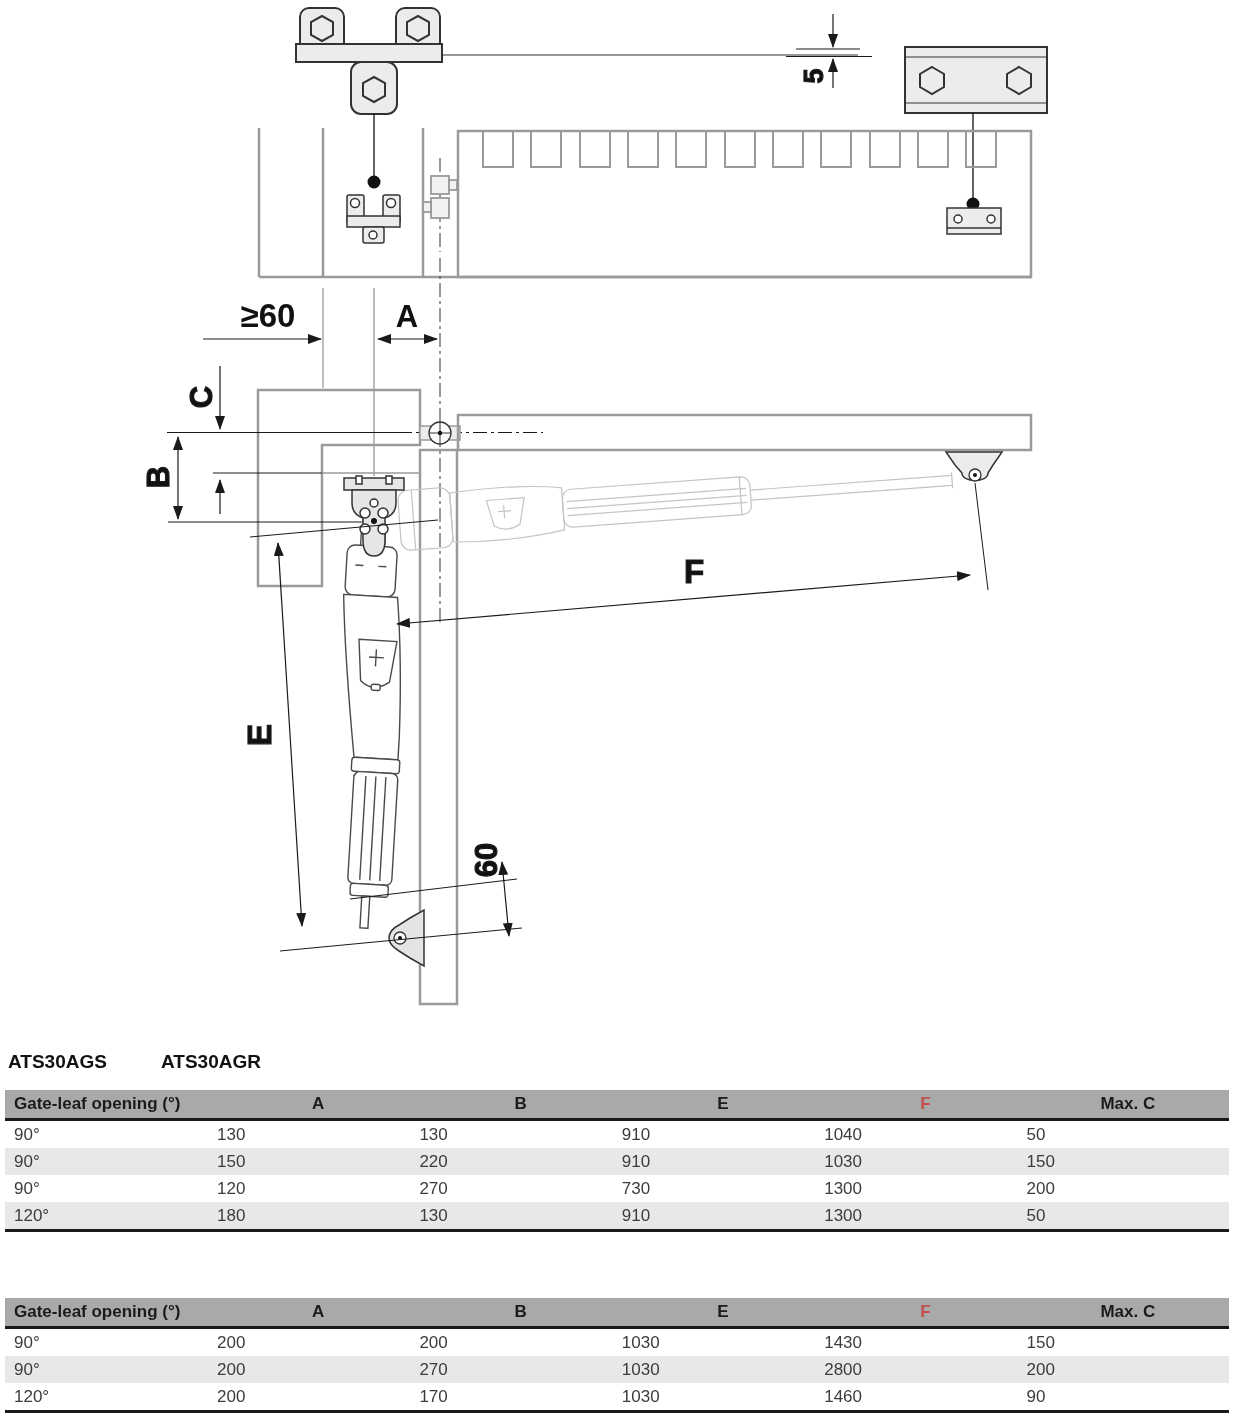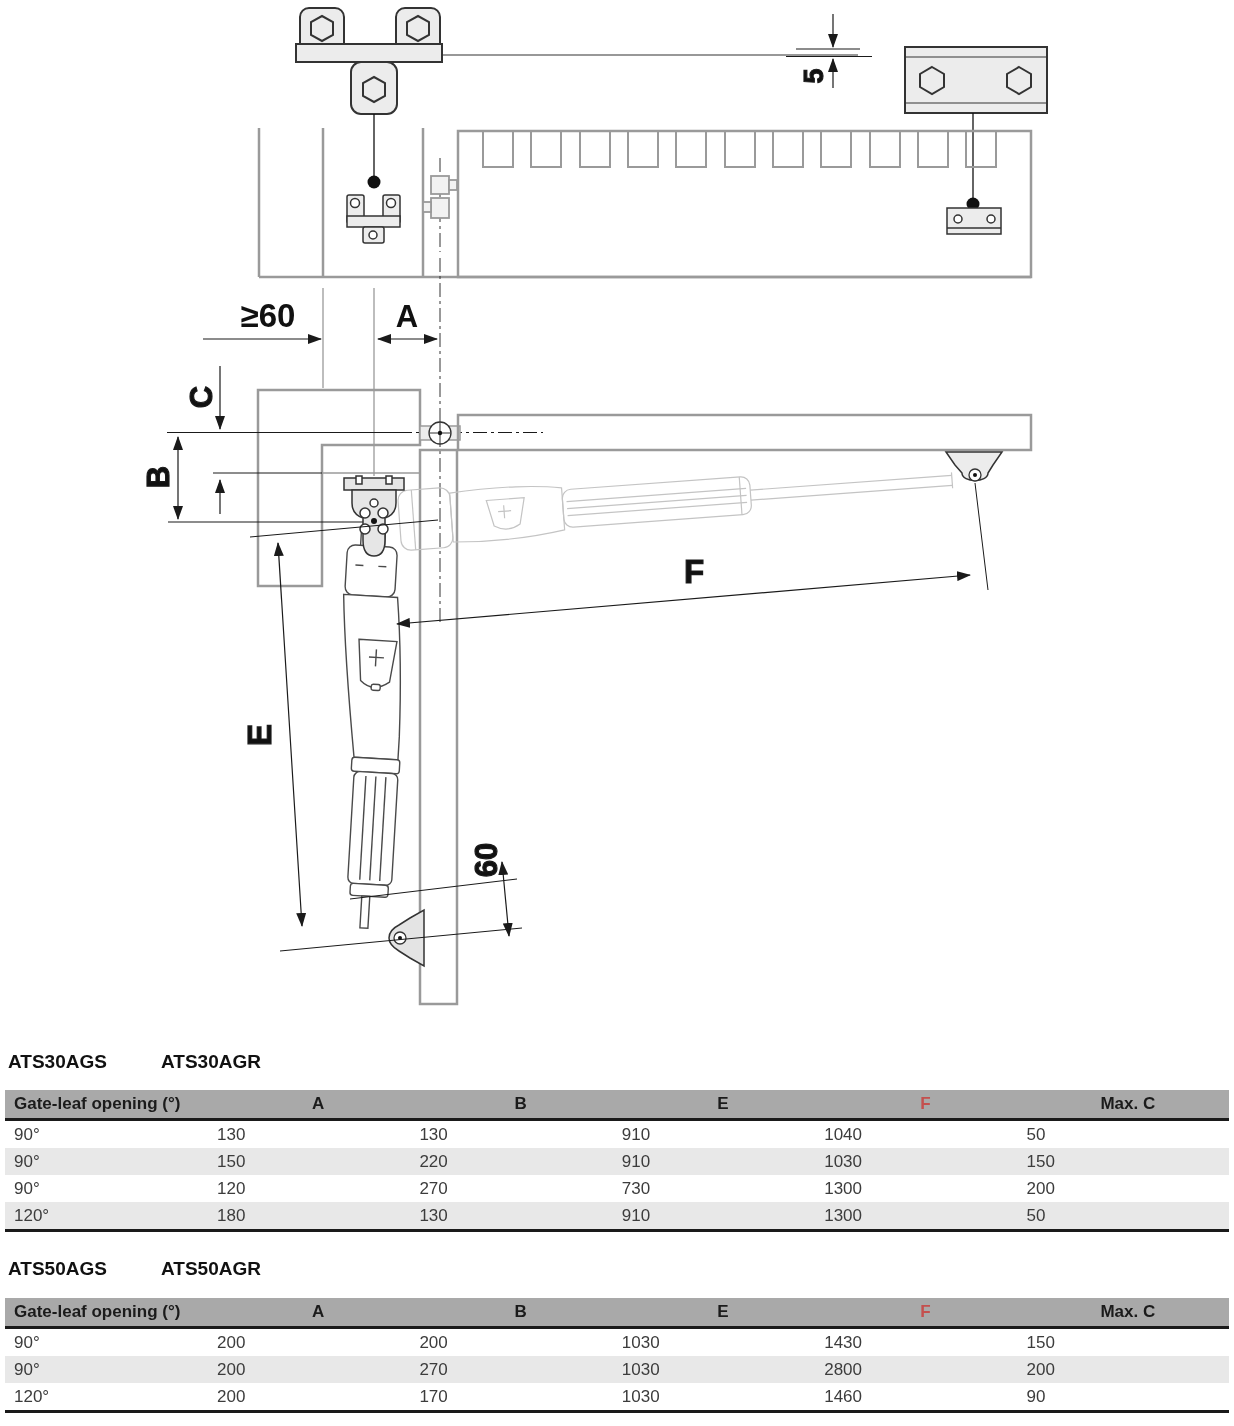--- a/index.html
+++ b/index.html
@@ -309,24 +309,20 @@
         <td class="first">120°</td>
         <td>180</td>
         <td>130</td>
         <td>910</td>
         <td>1300</td>
         <td>50</td>
       </tr>
     </tbody>
   </table>
 
-  <div class="model-titles" id="titles2">
-    <span class="model-left">ATS50AGS</span>
-    <span class="model-right">ATS50AGR</span>
-  </div>
   <table class="spec" id="table2">
     <colgroup>
         <col style="width:212px">
         <col>
         <col>
         <col>
         <col>
         <col>
       </colgroup>
     <thead>

